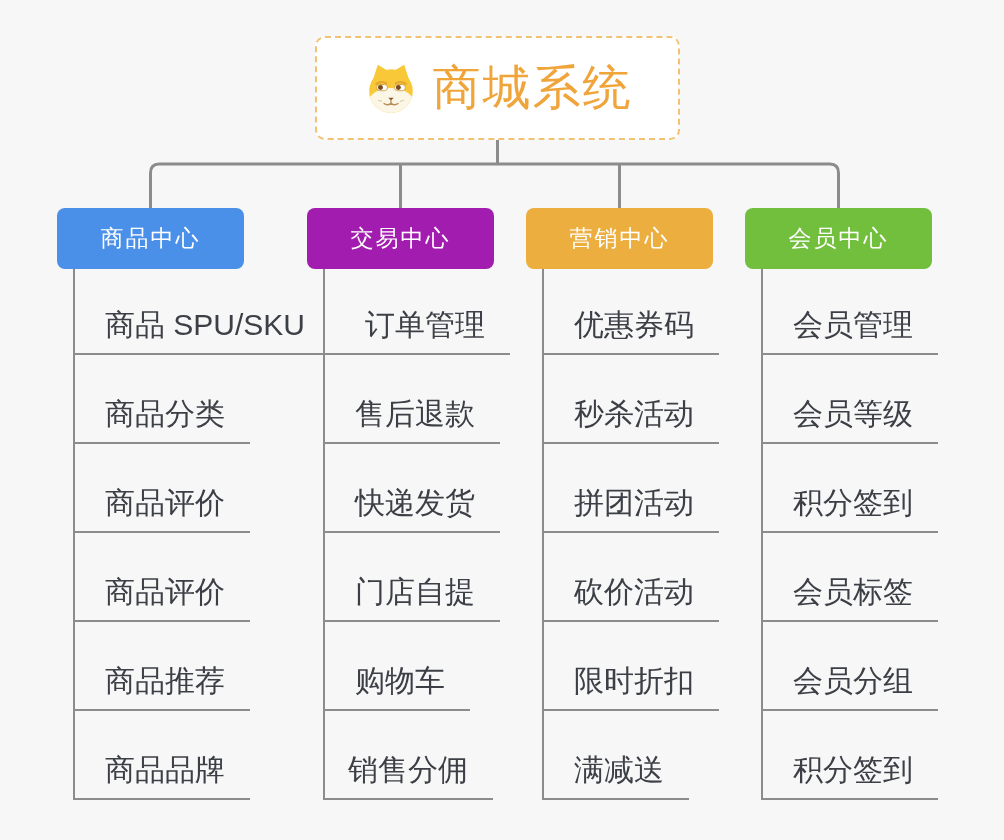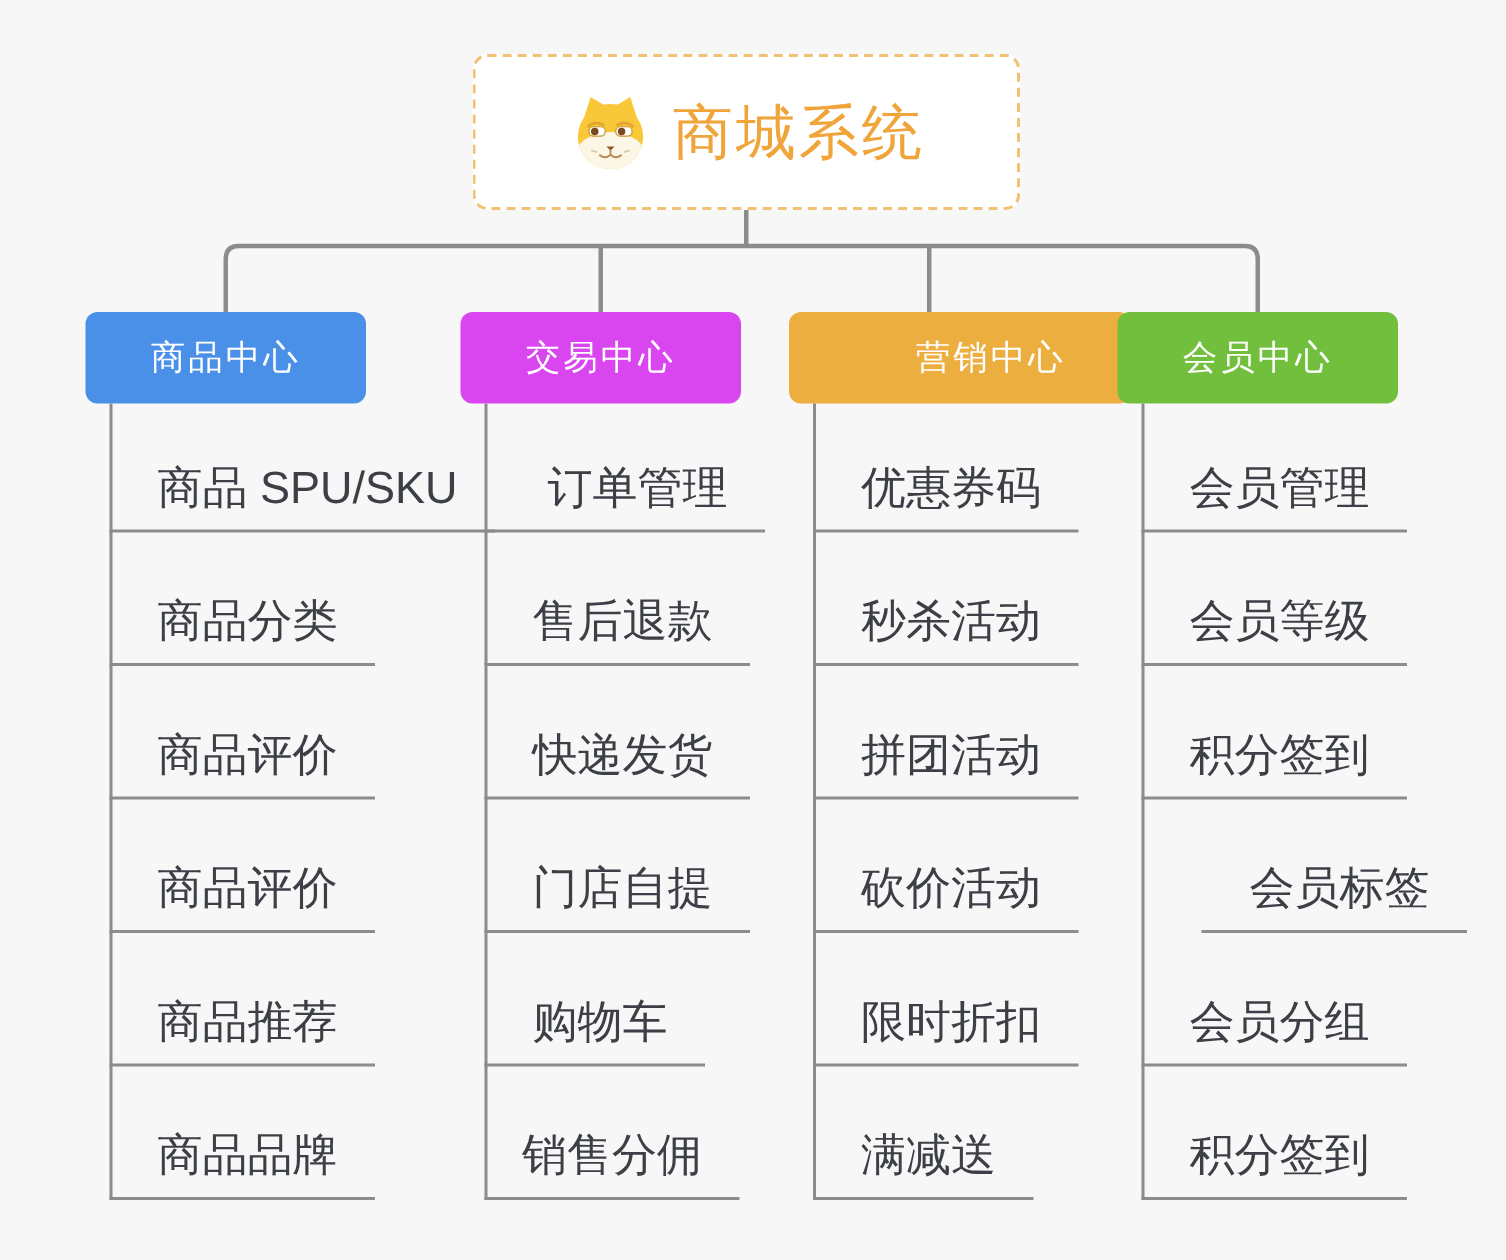--- a/index.html
+++ b/index.html
@@ -32,21 +32,21 @@
     background: #ffffff;
     border: 2px dashed #f2c173;
     border-radius: 10px;
     display: flex;
     align-items: center;
     justify-content: center;
     gap: 14px;
     cursor: pointer;
   }
   .root-title {
-    font-size: 40px;
+    font-size: 48px;
     color: #f0a53b;
     letter-spacing: 2px;
     white-space: nowrap;
   }
   .branch-header {
     position: absolute;
     width: 187px;
     height: 61px;
     top: 208px;
     border-radius: 8px;
@@ -122,39 +122,39 @@
 
   <div id="branches">
       <div class="branch-header" style="left: 57px; background: rgb(74, 143, 232);">商品中心</div>
       <div class="trunk" style="left: 73px; top: 269px; height: 531px;"></div>
       <div class="leaf-item" style="left: 73px; top: 313px;">商品 SPU/SKU</div>
       <div class="leaf-item" style="left: 73px; top: 402px;">商品分类</div>
       <div class="leaf-item" style="left: 73px; top: 491px;">商品评价</div>
       <div class="leaf-item" style="left: 73px; top: 580px;">商品评价</div>
       <div class="leaf-item" style="left: 73px; top: 669px;">商品推荐</div>
       <div class="leaf-item" style="left: 73px; top: 758px;">商品品牌</div>
-      <div class="branch-header" style="left: 307px; background: #d946ef;">交易中心</div>
+      <div class="branch-header" style="left: 307px; background: #a21caf;">交易中心</div>
       <div class="trunk" style="left: 323px; top: 269px; height: 531px;"></div>
       <div class="leaf-item" style="left: 323px; top: 313px; padding-left: 42px;">订单管理</div>
       <div class="leaf-item" style="left: 323px; top: 402px;">售后退款</div>
       <div class="leaf-item" style="left: 323px; top: 491px;">快递发货</div>
       <div class="leaf-item" style="left: 323px; top: 580px;">门店自提</div>
       <div class="leaf-item" style="left: 323px; top: 669px;">购物车</div>
       <div class="leaf-item" style="left: 323px; top: 758px; padding-left: 25px;">销售分佣</div>
-      <div class="branch-header" style="left: 526px; background: rgb(236, 174, 62); padding-left: 41px;">营销中心</div>
+      <div class="branch-header" style="left: 526px; background: rgb(236, 174, 62);">营销中心</div>
       <div class="trunk" style="left: 542px; top: 269px; height: 531px;"></div>
       <div class="leaf-item" style="left: 542px; top: 313px;">优惠券码</div>
       <div class="leaf-item" style="left: 542px; top: 402px;">秒杀活动</div>
       <div class="leaf-item" style="left: 542px; top: 491px;">拼团活动</div>
       <div class="leaf-item" style="left: 542px; top: 580px;">砍价活动</div>
       <div class="leaf-item" style="left: 542px; top: 669px;">限时折扣</div>
       <div class="leaf-item" style="left: 542px; top: 758px;">满减送</div>
       <div class="branch-header" style="left: 745px; background: rgb(114, 191, 61);">会员中心</div>
       <div class="trunk" style="left: 761px; top: 269px; height: 531px;"></div>
       <div class="leaf-item" style="left: 761px; top: 313px;">会员管理</div>
       <div class="leaf-item" style="left: 761px; top: 402px;">会员等级</div>
       <div class="leaf-item" style="left: 761px; top: 491px;">积分签到</div>
-      <div class="leaf-item" style="left: 761px; top: 580px; margin-left: 40px;">会员标签</div>
+      <div class="leaf-item" style="left: 761px; top: 580px;">会员标签</div>
       <div class="leaf-item" style="left: 761px; top: 669px;">会员分组</div>
       <div class="leaf-item" style="left: 761px; top: 758px;">积分签到</div>
     </div>
 
 </div>
 
 </body></html>

